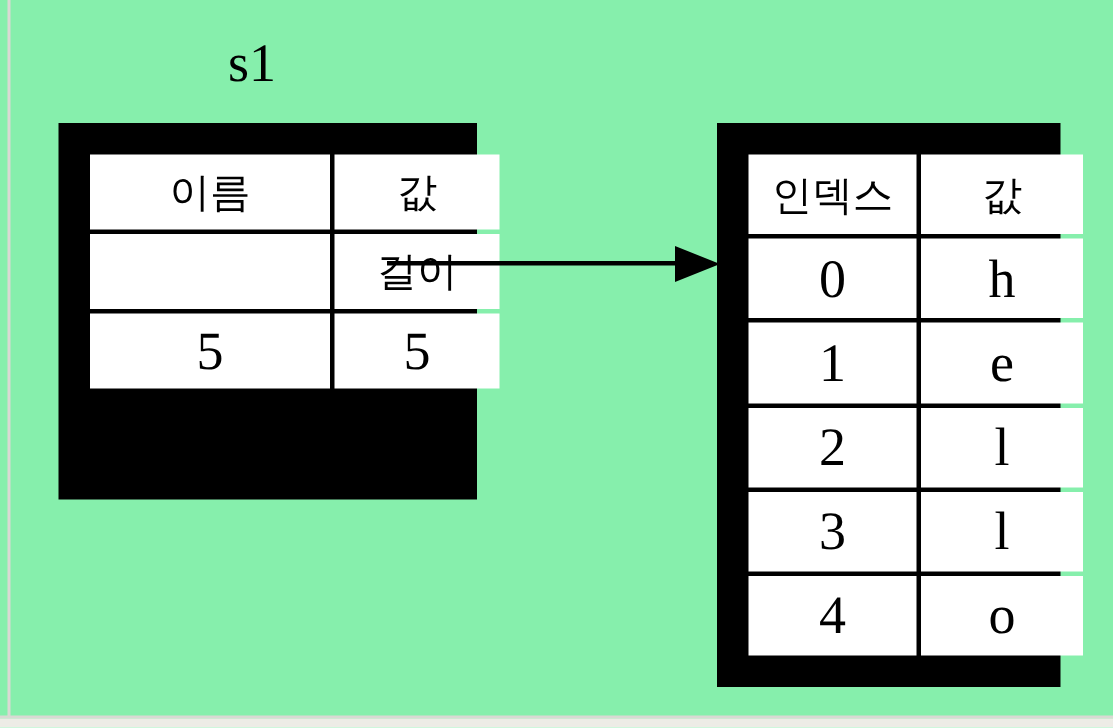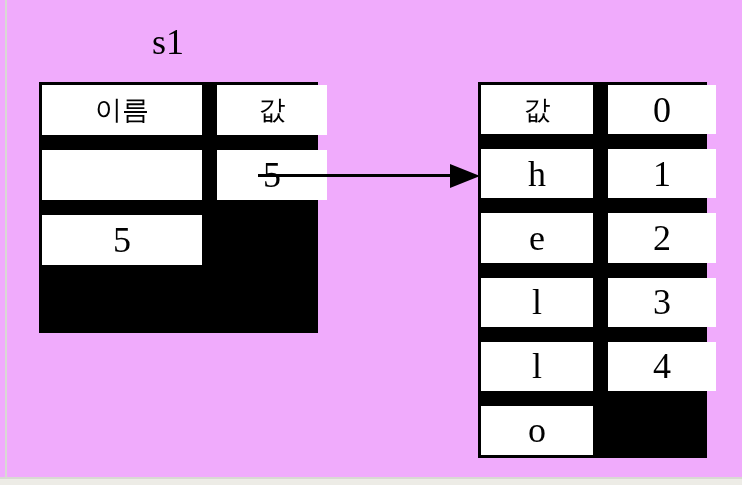--- a/index.html
+++ b/index.html
@@ -4,21 +4,21 @@
 <style>
   html, body {
     margin: 0;
     padding: 0;
     background: #ffffff;
   }
   .canvas {
     position: relative;
     width: 742px;
     height: 485px;
-    background: #f0abfc;
+    background: #86efac;
     overflow: hidden;
     font-family: "Liberation Sans", sans-serif;
   }
   
   .frame-left {
     position: absolute;
     left: 5px; top: 0;
     width: 2px; height: 478px;
     background: #d9d9d3;
   }
@@ -41,22 +41,22 @@
     text-align: center;
     font-family: "Liberation Serif", serif;
     font-size: 36px;
     color: #000000;
     line-height: 1;
   }
   .grid-table {
     position: absolute;
     display: grid;
     background: #000000;
-    padding: 3px;
-    gap: 15px;
+    padding: 21px;
+    gap: 3px;
     box-sizing: border-box;
     text-align: right;
   }
   .struct-table {
     left: 39px; top: 82px;
     width: 279px; height: 251px;
     grid-template-columns: 160px 110px;
     grid-template-rows: repeat(4, 1fr);
   }
   .array-table {
@@ -106,29 +106,31 @@
   <div class="frame-bottom-strip"></div>
 
   <div class="struct-title">s1</div>
 
   <div class="grid-table struct-table">
     <div class="cell kr">이름</div>
     <div class="cell kr">값</div>
 
     <div class="cell lat"></div>
 
+    <div class="cell kr">길이</div>
     <div class="cell lat">5</div>
 
     <div class="cell lat">5</div>
   </div>
 
   <div class="arrow-shaft"></div>
   <div class="arrow-head"></div>
 
   <div class="grid-table array-table">
+    <div class="cell kr">인덱스</div>
     <div class="cell kr">값</div>
 
     <div class="cell lat">0</div>
     <div class="cell lat">h</div>
 
     <div class="cell lat">1</div>
     <div class="cell lat">e</div>
 
     <div class="cell lat">2</div>
     <div class="cell lat">l</div>

